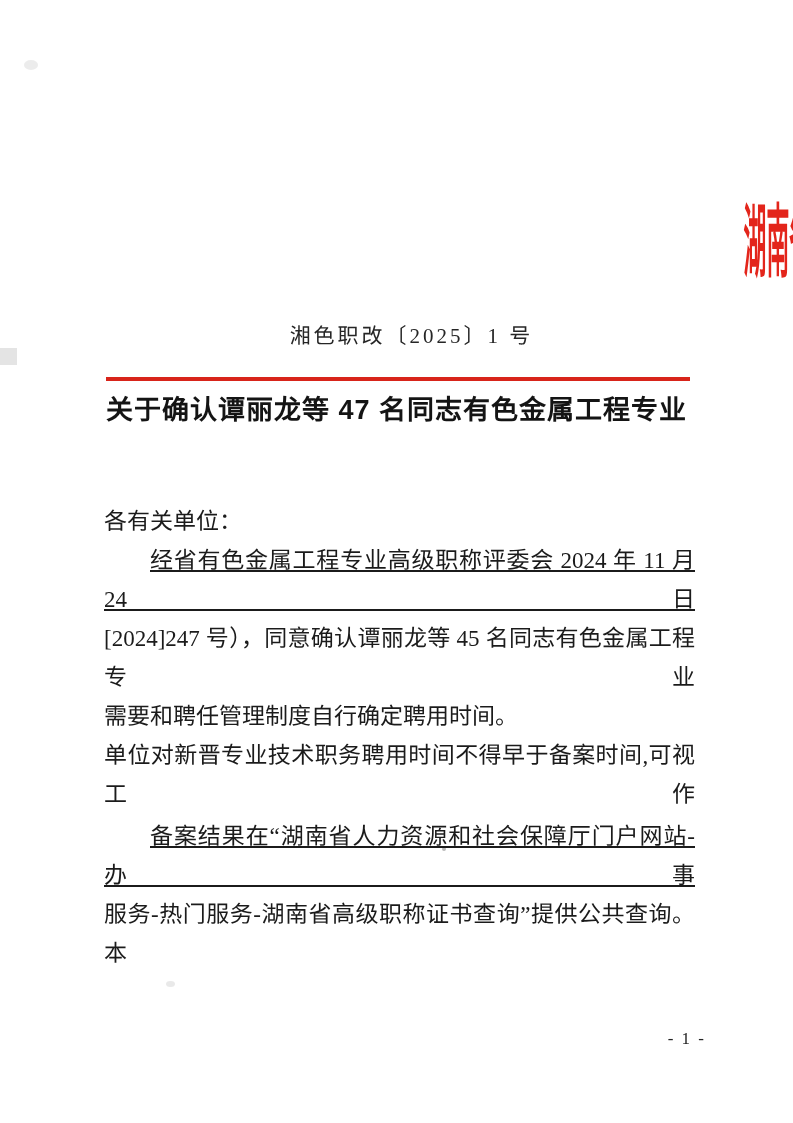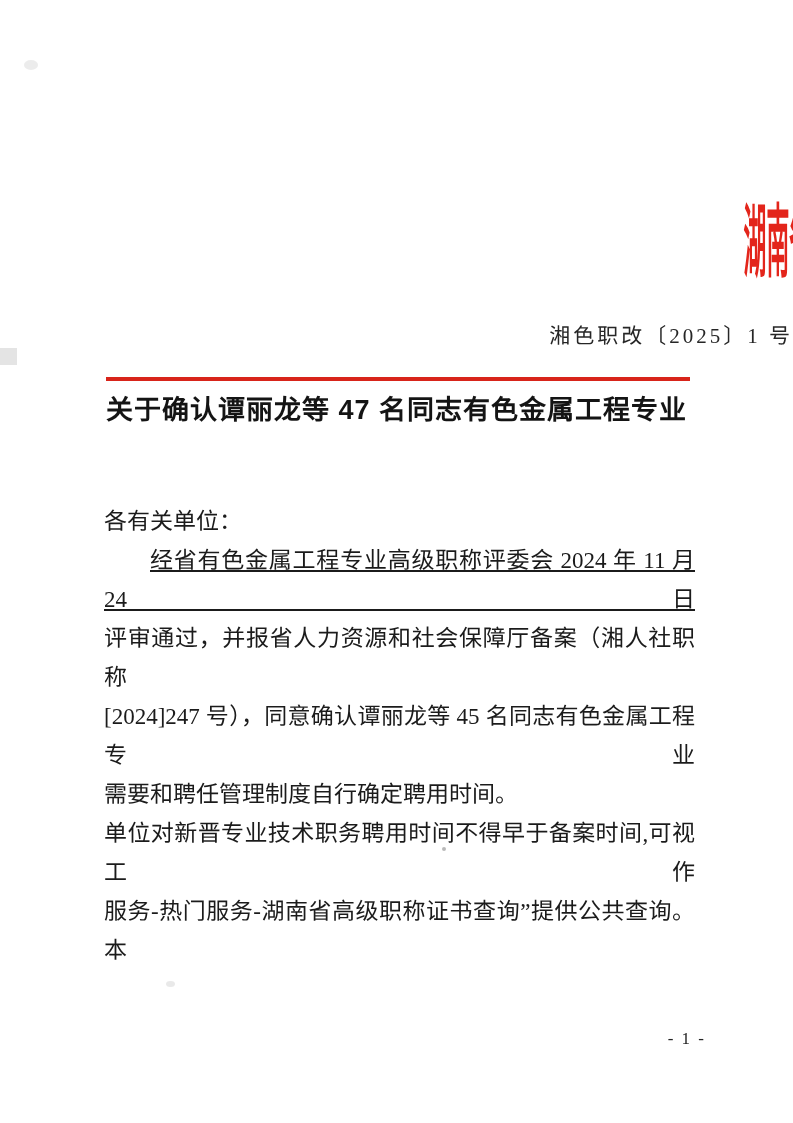--- a/index.html
+++ b/index.html
@@ -32,21 +32,21 @@
     transform: scaleX(0.285);
     transform-origin: center;
   }
 
   
   .doc-number {
     position: absolute;
     top: 322px;
     left: 30px;
     width: 763px;
-    text-align: right;
+    text-align: center;
     font-size: 21px;
     line-height: 28px;
     letter-spacing: 3px;
     color: #262626;
   }
 
   
   .red-rule {
     position: absolute;
     left: 106px;
@@ -128,24 +128,24 @@
   <div class="red-rule"></div>
 
   <div class="doc-title">
     <div>关于确认谭丽龙等 47 名同志有色金属工程专业</div>
   </div>
 
   <div class="body-text">
     <div class="line">各有关单位：</div>
 
     <div class="line jl indent">经省有色金属工程专业高级职称评委会 2024 年 11 月 24 日</div>
-    <div class="line jl">评审通过，并报省人力资源和社会保障厅备案（湘人社职称</div>
     <div class="line jl">[2024]247 号），同意确认谭丽龙等 45 名同志有色金属工程专业</div>
     <div class="line">需要和聘任管理制度自行确定聘用时间。</div>
     <div class="line jl">单位对新晋专业技术职务聘用时间不得早于备案时间,可视工作</div>
 
+    <div class="line jl indent p-gap">备案结果在“湖南省人力资源和社会保障厅门户网站-办事</div>
     <div class="line jl">服务-热门服务-湖南省高级职称证书查询”提供公共查询。本</div>
 
   </div>
 
   <div class="page-num">- 1 -</div>
 
 </div>
 
 </body></html>

